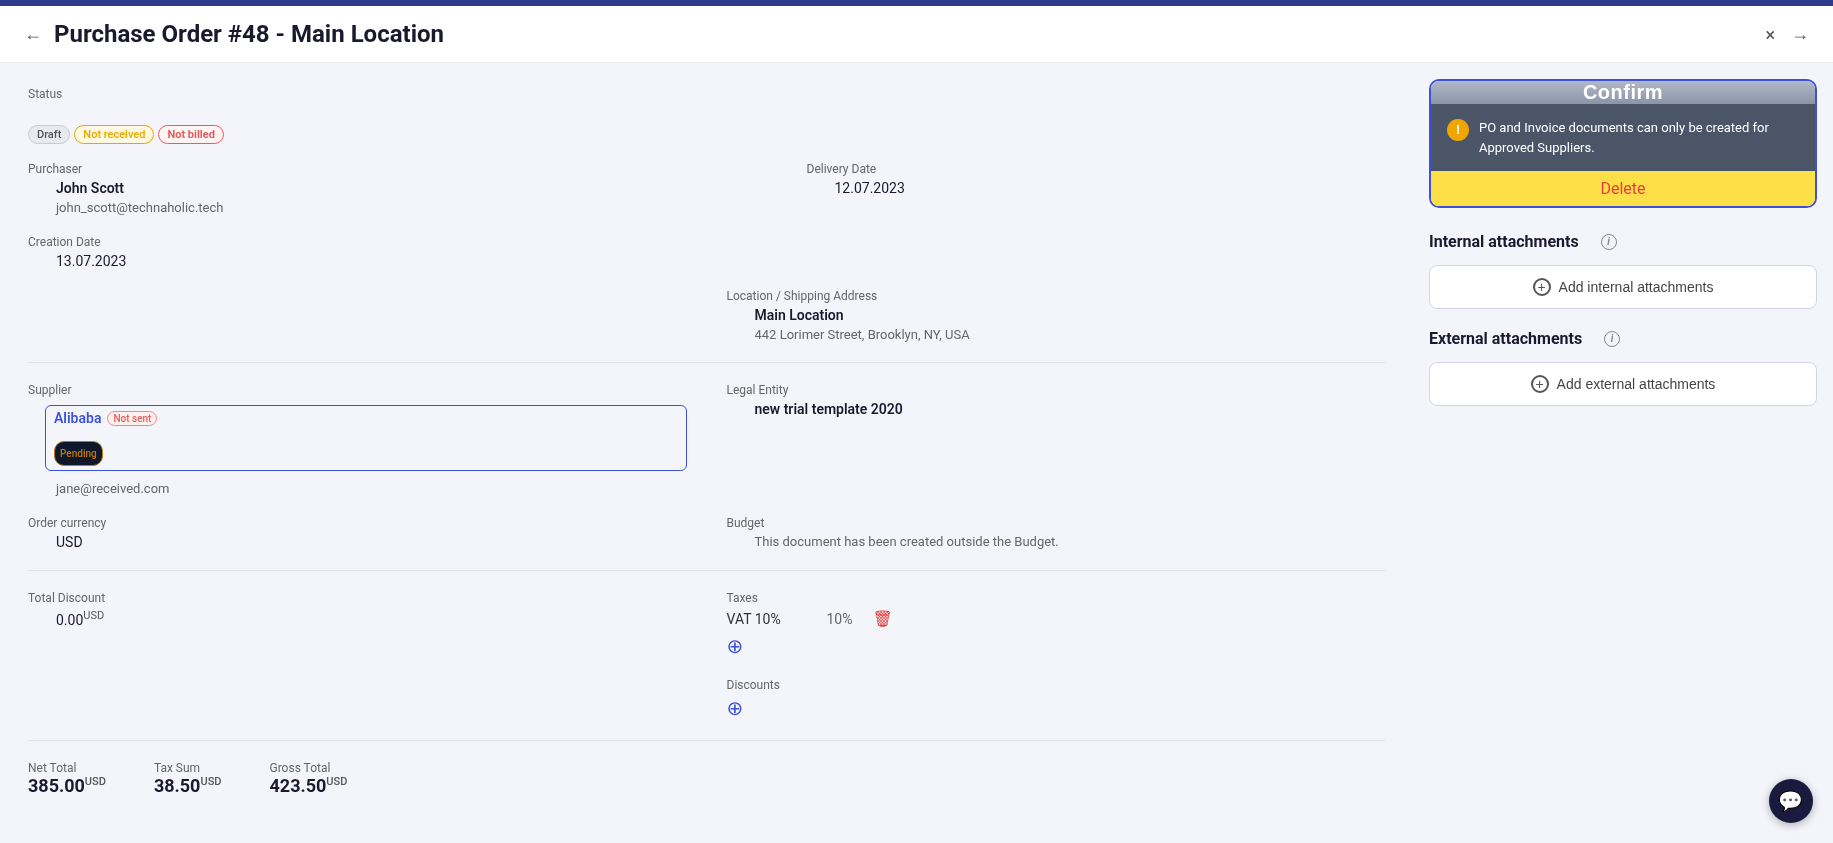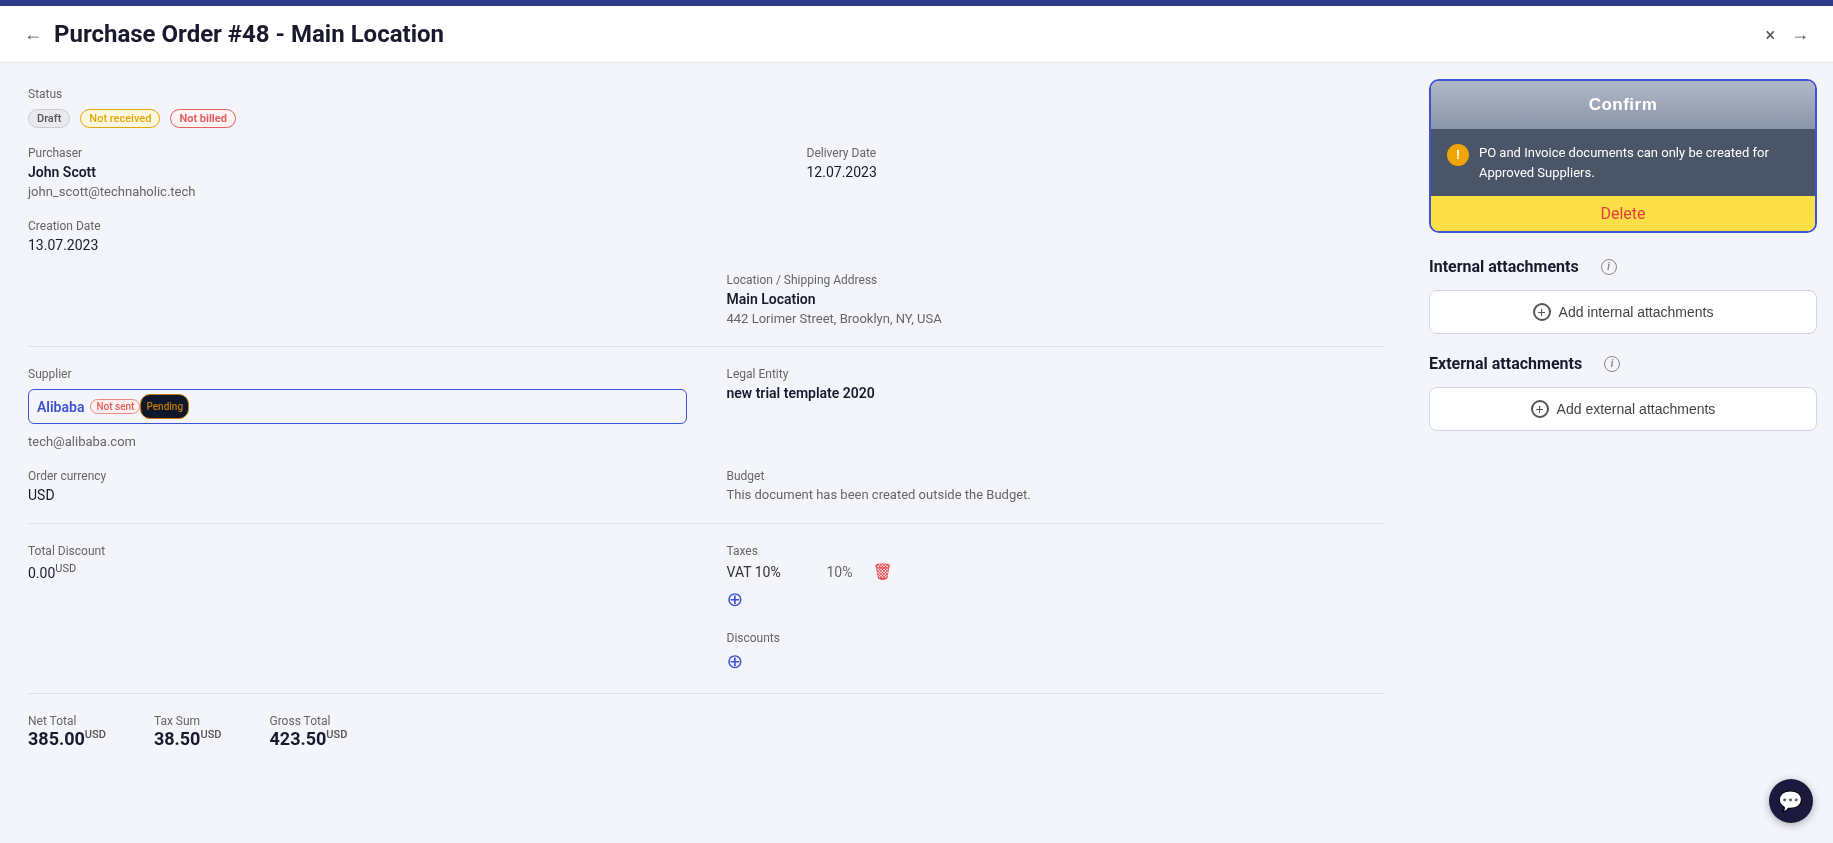--- a/index.html
+++ b/index.html
@@ -73,25 +73,24 @@
     }
     .action-box {
       border: 2px solid #3d52d5;
       border-radius: 10px;
       background: #fff;
       overflow: hidden;
       margin-bottom: 24px;
     }
     .confirm-btn {
       width: 100%;
-      padding: 14px;
       background: linear-gradient(to bottom, #b0b8c8, #8a95a8);
       color: #fff;
       border: none;
-      font-size: 17px;
+      font-size: 20px;
       font-weight: 600;
       cursor: pointer;
       letter-spacing: 0.5px;
     }
     .warning-box {
       background: #4a5568;
       color: #fff;
       padding: 14px 16px;
       display: flex;
       align-items: flex-start;
@@ -183,20 +182,21 @@
     }
     .field-label {
       font-size: 12px;
       color: #666;
       font-weight: 400;
     }
     .field-value {
       font-size: 14px;
       color: #1a1a2e;
       font-weight: 400;
+      margin-left: 28px;
     }
     .field-value.bold {
       font-weight: 600;
     }
     .field-value.secondary {
       color: #666;
       font-size: 13px;
     }
     .badge {
       display: inline-block;
@@ -232,24 +232,25 @@
       background: #0f172a;
       color: #c47a00;
       border: 1px solid #c47a00;
       font-size: 10px;
       padding: 6px 5px;
     }
     .supplier-box {
       border: 1.5px solid #3d52d5;
       border-radius: 6px;
       display: inline-flex;
-      flex-direction: row;
+      flex-direction: column;
       padding: 4px 8px;
-      gap: 0;
+      gap: 15px;
       margin-top: 4px;
+      margin-left: 17px;
     }
     .supplier-row {
       display: flex;
       align-items: center;
       gap: 6px;
     }
     .supplier-name {
       color: #3d52d5;
       font-weight: 600;
       font-size: 14px;
@@ -302,23 +303,23 @@
       font-weight: 500;
       color: #555;
     }
     .divider {
       border: none;
       border-top: 1px solid #e0e3ef;
       margin: 20px 0;
     }
     .status-badges {
       display: flex;
-      gap: 10px;
+      gap: 4px;
       flex-wrap: wrap;
-      margin-top: 4px;
+      margin-top: 20px;
     }
     .chat-btn {
       position: fixed;
       bottom: 20px;
       right: 20px;
       width: 44px;
       height: 44px;
       border-radius: 50%;
       background: #1a1a3e;
       color: #fff;
@@ -399,21 +400,21 @@
           <span class="field-label">Supplier</span>
           <div class="supplier-box">
             <div class="supplier-row">
               <span class="supplier-name">Alibaba</span>
               <span class="badge badge-not-sent">Not sent</span>
             </div>
             <div>
               <span class="badge badge-pending">Pending</span>
             </div>
           </div>
-          <span class="field-value secondary" style="margin-top:6px;">tech@alibaba.com</span>
+          <span class="field-value secondary" style="margin-top:6px;">jane@received.com</span>
         </div>
 
         <div class="field-group">
           <span class="field-label">Legal Entity</span>
           <span class="field-value bold">new trial template 2020</span>
         </div>
 
         <div class="field-group">
           <span class="field-label">Order currency</span>
           <span class="field-value">USD</span>

